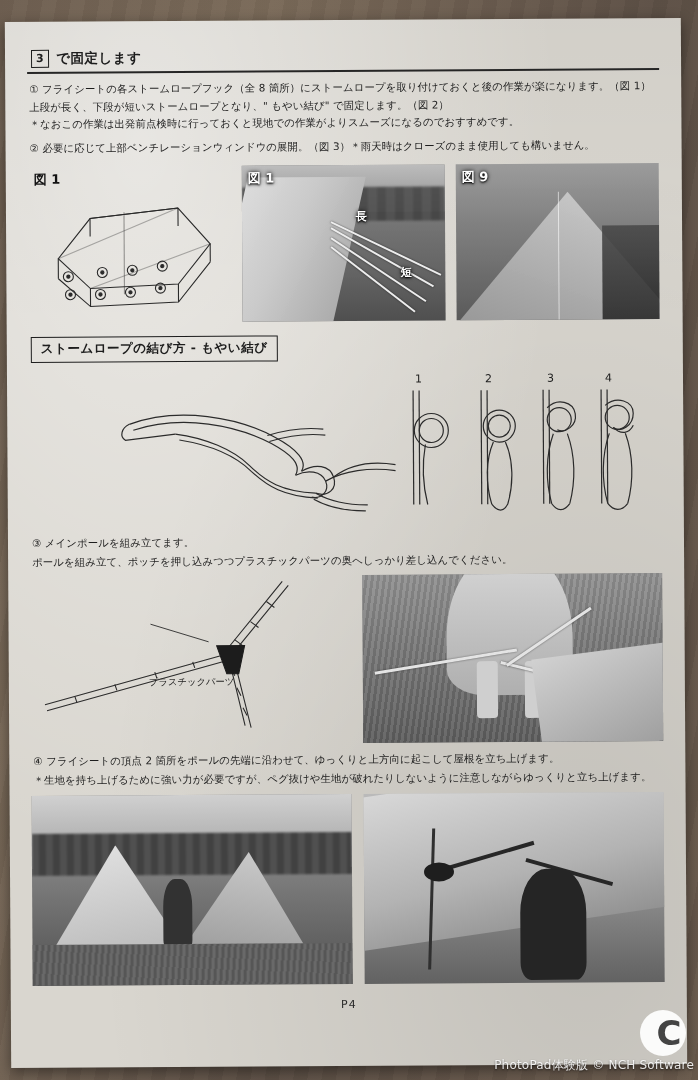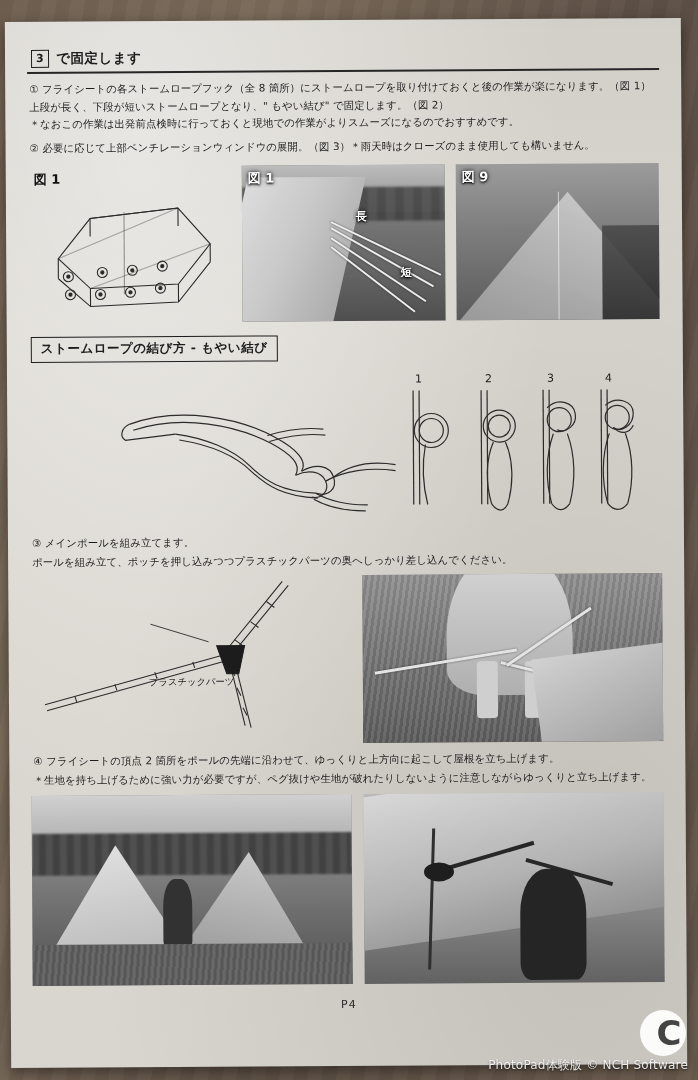--- a/index.html
+++ b/index.html
@@ -256,21 +256,21 @@
     text-align:center;
     font-size:11px;
     letter-spacing:1px;
     margin-top: 14px;
     color:#2a2a2a;
   }
 
   
   .wm {
     position:absolute;
-    right: 10px;
+    right: 4px;
     bottom: 6px;
     color: rgba(255,255,255,.88);
     font-size: 12px;
     letter-spacing:.2px;
     text-shadow: 0 1px 2px rgba(0,0,0,.6);
     display:flex;
     align-items:center;
     gap:6px;
     z-index: 30;
   }

